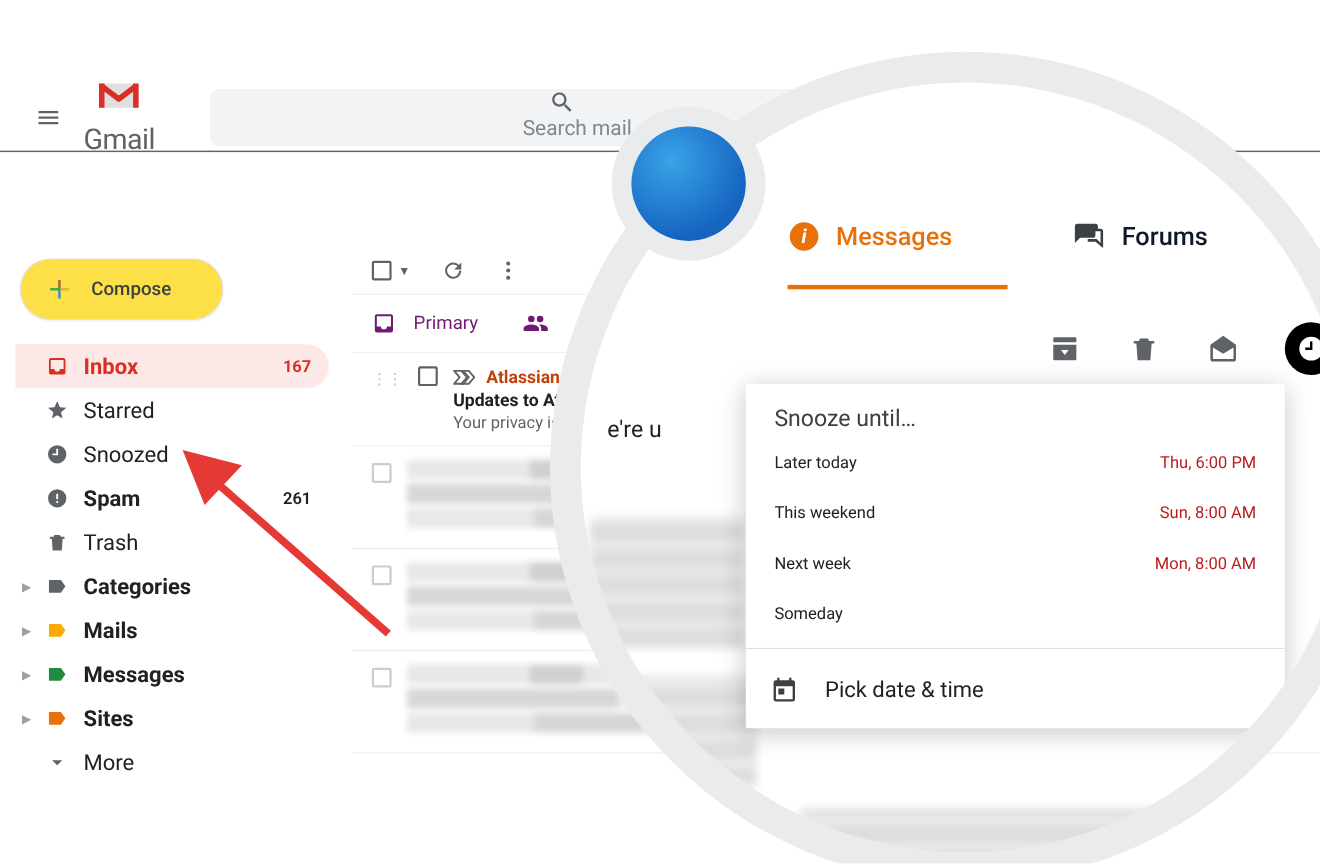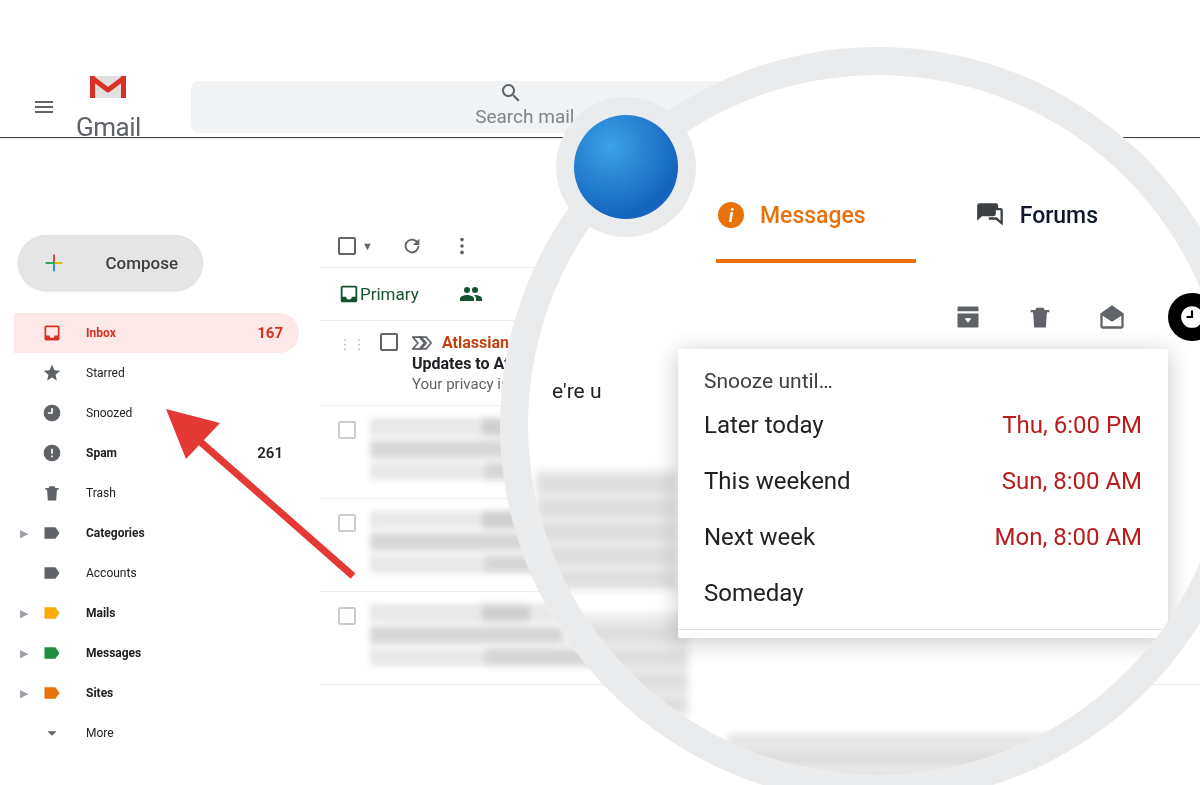--- a/index.html
+++ b/index.html
@@ -28,34 +28,34 @@
   .search-bar svg { color:#5f6368; }
   .search-ph { margin-left: 28px; font-size: 19px; color:#80868b; }
 
   
   .sidebar { position: absolute; left: 14px; top: 160px; width: 285px; }
   .compose-btn {
     display:flex; align-items:center; gap: 18px;
     height: 56px; width: 185px; padding: 0 24px;
     border: 1px solid #e0e0e0; border-radius: 28px;
     box-shadow: 0 1px 2px rgba(0,0,0,0.08);
-    background:#e5e5e5; cursor:pointer; margin-left: 4px; justify-content: space-between;
+    background:#fde047; cursor:pointer; margin-left: 4px;
   }
   .plus-icon svg { width: 22px; height: 22px; }
   .compose-label { font-size: 17px; color:#3c4043; font-weight: 500; }
 
   .nav { margin-top: 22px; }
   .nav-item {
     display:flex; align-items:center;
     height: 40px; padding-left: 26px;
     border-radius: 0 20px 20px 0;
     cursor:pointer; position: relative;
   }
   .nav-item .icon { width: 24px; display:flex; justify-content:center; color:#5f6368; }
-  .nav-item .label { margin-left: 22px; font-size: 12px; color:#202124; }
+  .nav-item .label { margin-left: 12px; font-size: 20px; color:#202124; }
   .nav-item .count { position:absolute; right: 16px; font-size: 15px; color:#5f6368; font-weight: 600;}
   .nav-item.active { background:#fce8e6; }
   .nav-item.active .icon, .nav-item.active .label, .nav-item.active .count { color:#d93025; font-weight: 700; }
   .nav-item.bold .label { font-weight: 700; }
   .nav-item.bold .count { font-weight: 600; color:#202124; }
   .nav-item .caret { position:absolute; left: 6px; color:#9aa0a6; font-size: 11px; }
   .nav-item.more .icon svg { transform: scale(1.1); }
 
   .lbl-yellow path { fill:#f9ab00; }
   .lbl-green path { fill:#1e8e3e; }
@@ -64,21 +64,21 @@
 
   
   .main { position:absolute; left: 320px; top: 150px; right: 0; }
   .toolbar-row {
     display:flex; align-items:center; gap: 28px;
     padding: 10px 18px; border-bottom: 1px solid #eceff1;
   }
   .cb-wrap { display:flex; align-items:center; gap:2px; cursor:pointer; color:#5f6368;}
   .cb { width:18px; height:18px; border:2px solid #5f6368; border-radius:2px; }
   .tabs-row { display:flex; align-items:center; gap: 40px; padding: 14px 18px; border-bottom: 1px solid #eceff1; }
-  .tab { display:flex; align-items:center; gap: 0; color:#14532d; font-size:17px; cursor:pointer; }
+  .tab { display:flex; align-items:center; gap: 16px; color:#701a75; font-size:17px; cursor:pointer; }
 
   .email-row {
     display:flex; align-items:flex-start; gap: 14px;
     padding: 12px 18px; border-bottom: 1px solid #eceff1;
   }
   .drag-handle { color:#bdc1c6; font-size:14px; padding-top:3px; cursor:grab;}
   .email-text .sender { font-weight:700; font-size:16px; color:#c2410c; display:flex; gap:10px; align-items:center;}
   .email-text .subject { font-weight:700; font-size:16px; color:#202124; margin-top: 2px;}
   .email-text .snippet { font-size:15px; color:#5f6368; margin-top: 2px;}
 
@@ -115,21 +115,21 @@
   .mag-actions .act { width:32px; height:32px; color:#5f6368; display:flex; align-items:center; justify-content:center; cursor:pointer;}
   .act.clock-bg { width:48px; height:48px; border-radius:50%; background:#000; color:#fff; }
 
   .snooze-menu {
     position:absolute; top: 274px; left: 150px; width: 490px;
     background:#fff; border-radius: 2px;
     box-shadow: 0 4px 24px rgba(0,0,0,0.22);
     padding: 20px 0 0;
   }
   .snooze-title { padding: 0 26px 4px; font-size: 21px; color:#3c4043; }
-  .snooze-item { display:flex; justify-content:space-between; align-items:center; padding: 14px 26px; font-size: 24px; color:#202124; cursor:pointer; }
+  .snooze-item { display:flex; justify-content:space-between; align-items:center; padding: 14px 26px; font-size: 15px; color:#202124; cursor:pointer; }
   .snooze-item .time { color:#b91c1c; }
   .snooze-sep { height:1px; background:#e0e0e0; margin: 8px 0; }
   .snooze-footer { display:flex; align-items:center; gap: 24px; padding: 16px 22px 22px; font-size: 20px; color:#202124; cursor:pointer;}
 
   .mag-left-text { position:absolute; top: 304px; left: 24px; font-size:21px; color:#202124;}
   .mag-blur { position:absolute; width: 130px; height: 90px; filter: blur(4px); opacity:0.7;
     background: repeating-linear-gradient(0deg, #d0d0d0 0 18px, #e8e8e8 18px 24px);
   }
   .mb1 { top: 394px; left: 8px; width: 140px; height: 120px;}
   .mb2 { top: 540px; left: 40px; width: 120px; height: 100px;}
@@ -236,28 +236,20 @@
       </div>
       <div class="nav-item bold">
         <span class="caret">▶</span>
         <span class="icon lbl-gray">
             <svg width="20" height="20" viewBox="0 0 24 24">
               <path d="M3 5h13l5 7-5 7H3z"></path>
             </svg>
           </span>
         <span class="label">Categories</span>
       </div>
-      <div class="nav-item">
-        <span class="icon lbl-gray">
-            <svg width="20" height="20" viewBox="0 0 24 24">
-              <path d="M3 5h13l5 7-5 7H3z"></path>
-            </svg>
-          </span>
-        <span class="label">Accounts</span>
-      </div>
       <div class="nav-item bold">
         <span class="caret">▶</span>
         <span class="icon lbl-yellow">
             <svg width="20" height="20" viewBox="0 0 24 24">
               <path d="M3 5h13l5 7-5 7H3z"></path>
             </svg>
           </span>
         <span class="label">Mails</span>
       </div>
       <div class="nav-item bold">
@@ -409,20 +401,26 @@
         </div>
         <div class="snooze-item">
           <span>Next week</span>
           <span class="time">Mon, 8:00 AM</span>
         </div>
         <div class="snooze-item">
           <span>Someday</span>
           <span class="time"></span>
         </div>
         <div class="snooze-sep"></div>
+        <div class="snooze-footer">
+          <svg width="26" height="26" viewBox="0 0 24 24">
+              <path fill="#3c4043" d="M19 4h-1V2h-2v2H8V2H6v2H5a2 2 0 0 0-2 2v14a2 2 0 0 0 2 2h14a2 2 0 0 0 2-2V6a2 2 0 0 0-2-2zm0 16H5V9h14zM7 11h5v5H7z"></path>
+            </svg>
+          <span>Pick date &amp; time</span>
+        </div>
       </div>
     </div>
   </div>
 
   <div class="orb">
     <div class="orb-inner"></div>
   </div>
 
   <svg class="arrow-svg" width="210" height="190">
     <defs></defs>

